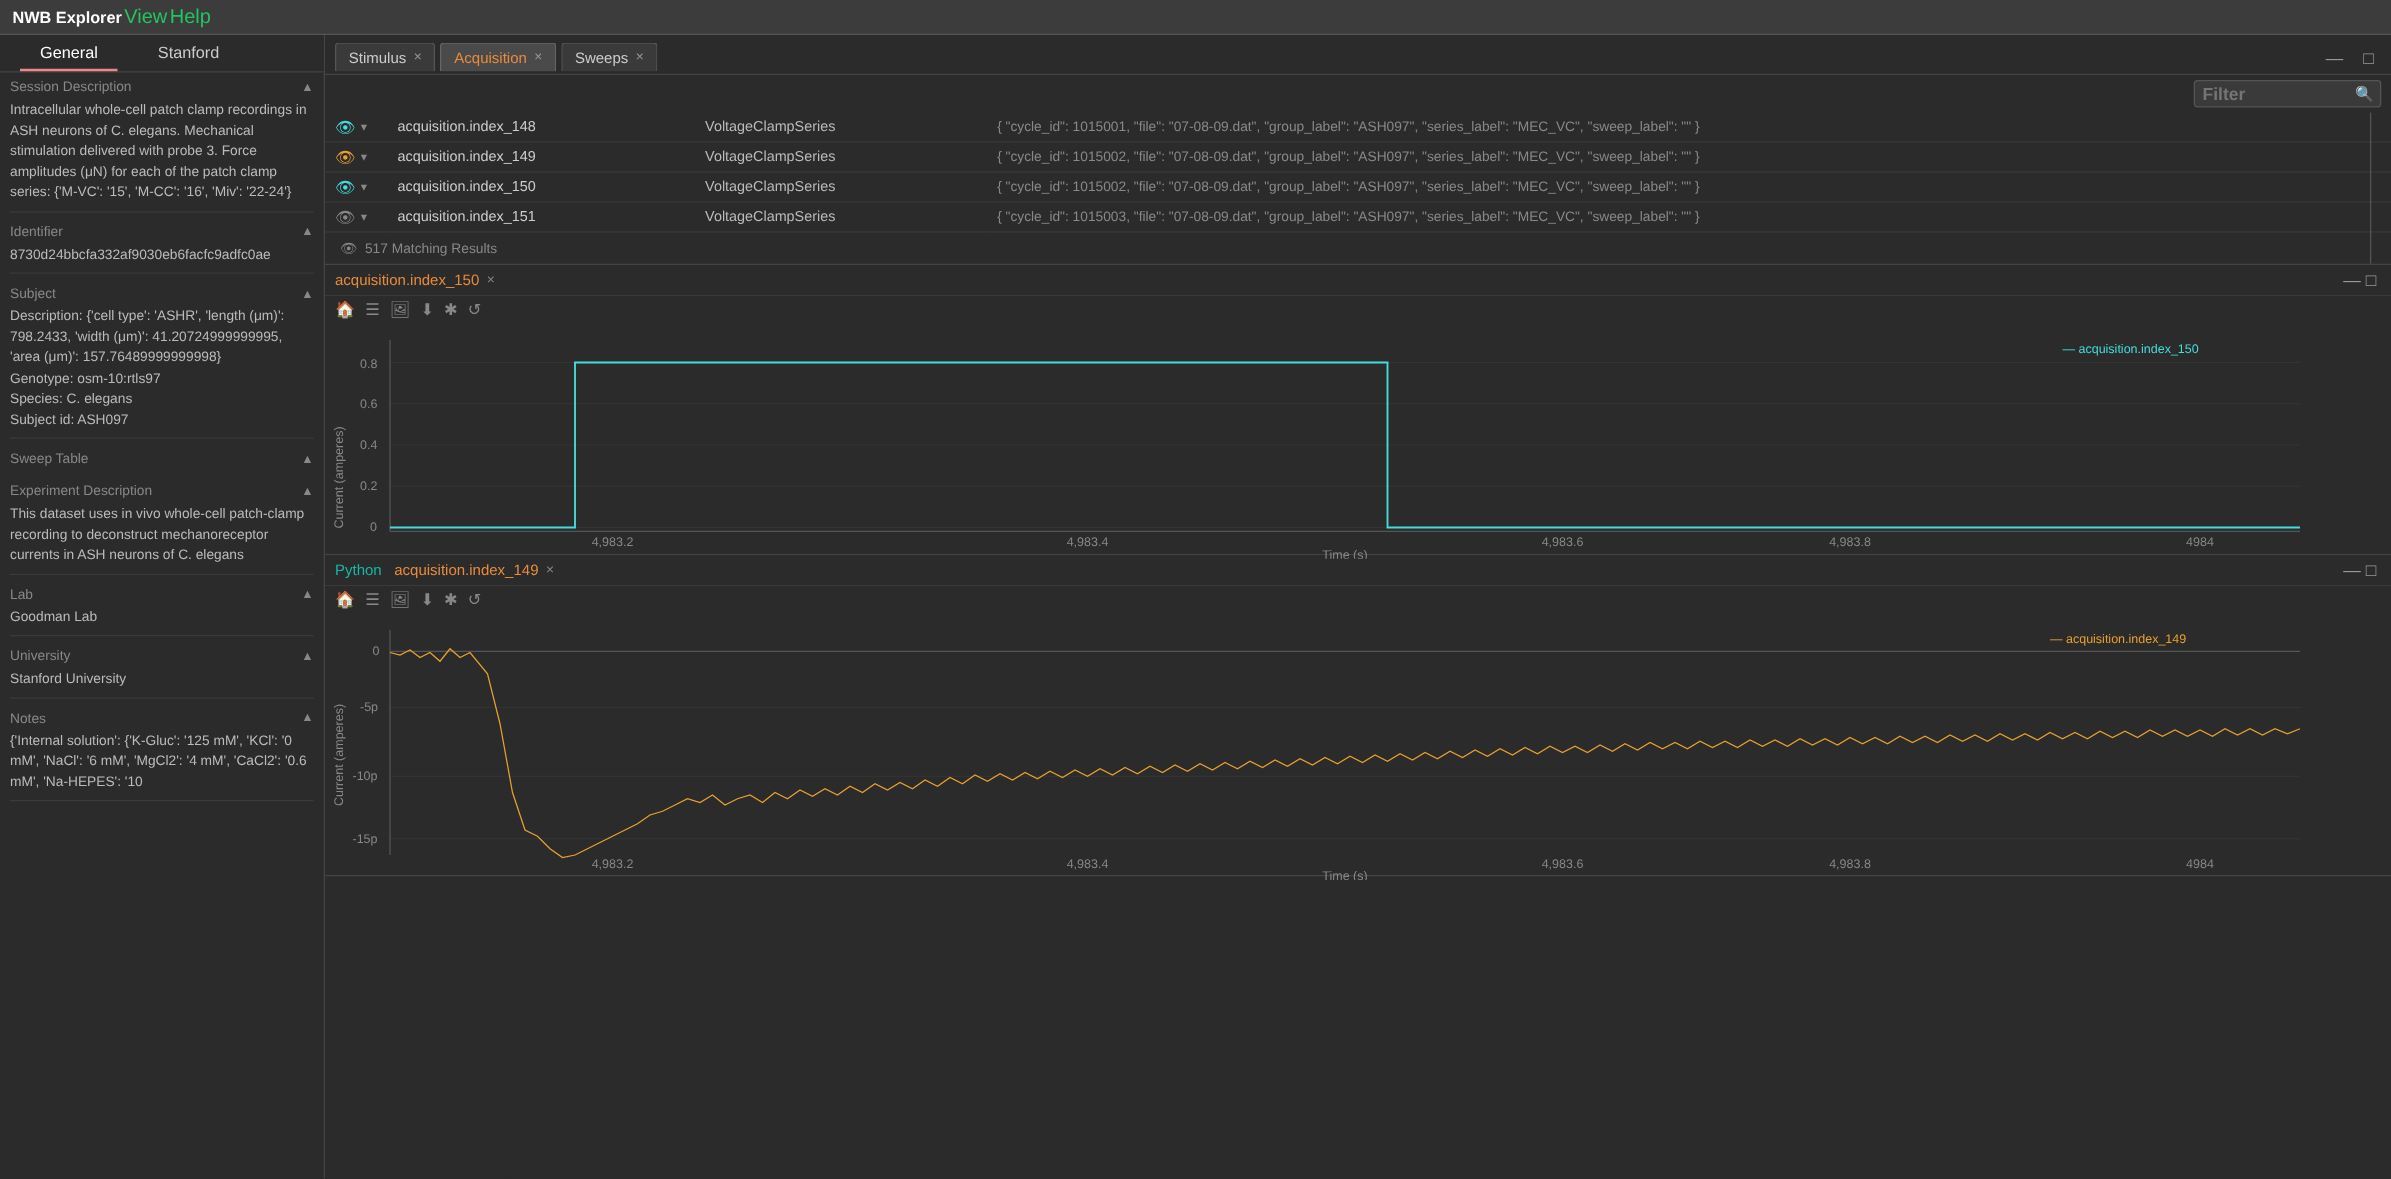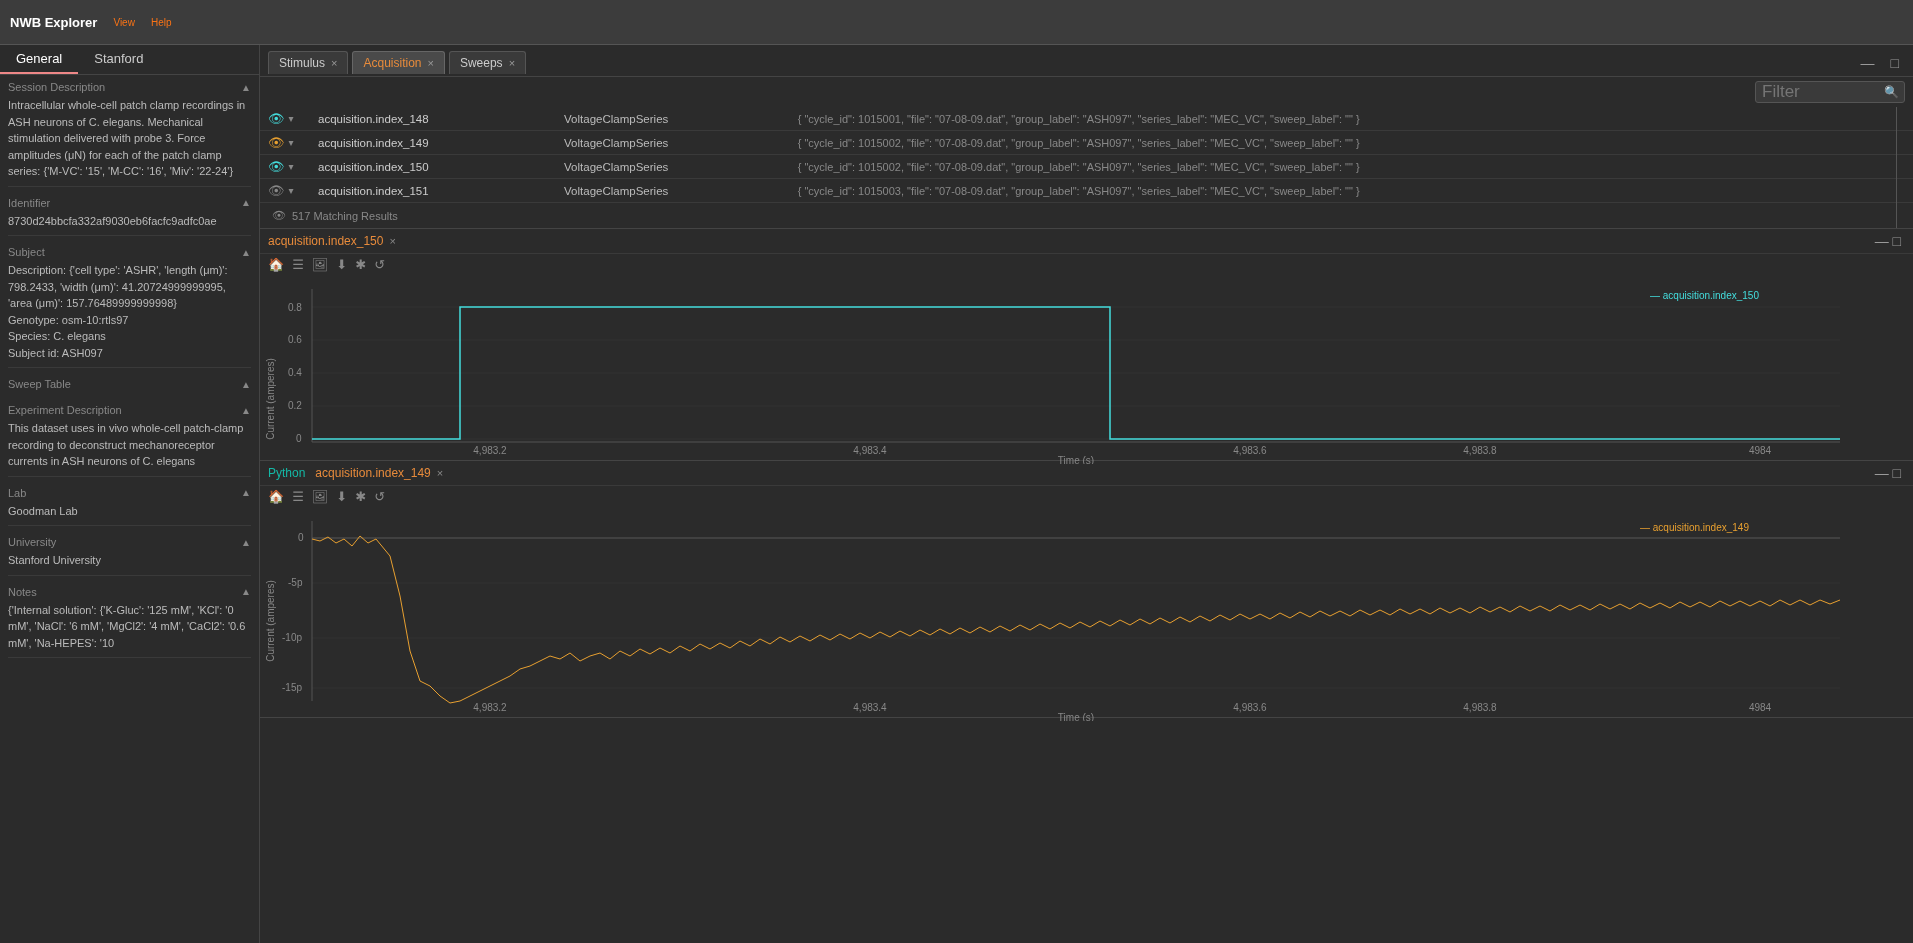--- a/index.html
+++ b/index.html
@@ -14,28 +14,28 @@
       display: flex;
       flex-direction: column;
     }
 
     
     .menu-bar {
       background: #3c3c3c;
       display: flex;
       align-items: center;
       padding: 4px 10px;
-      gap: 16px;
-      height: 45px;
+      gap: 2px;
+      height: 28px;
       border-bottom: 1px solid #555;
     }
     .menu-bar-item {
-      color: #f97316;
-      cursor: pointer;
-      font-size: 10px;
+      color: #22c55e;
+      cursor: pointer;
+      font-size: 16px;
     }
     .menu-bar-title {
       color: #fff;
       font-weight: bold;
       font-size: 13px;
     }
 
     
     .main-layout {
       display: flex;
@@ -58,20 +58,21 @@
       display: flex;
       border-bottom: 1px solid #444;
       background: #2b2b2b;
     }
     .sidebar-tab {
       padding: 6px 16px;
       cursor: pointer;
       font-size: 13px;
       color: #ccc;
       border-bottom: 2px solid transparent;
+      margin-left: 16px;
     }
     .sidebar-tab.active {
       color: #fff;
       border-bottom: 2px solid #e88;
     }
 
     .sidebar-section {
       padding: 6px 8px 4px 8px;
     }
     .sidebar-section-header {
@@ -156,24 +157,25 @@
       display: flex;
       justify-content: flex-end;
       padding: 4px 8px;
       background: #2b2b2b;
     }
     .filter-input {
       background: #3a3a3a;
       border: 1px solid #555;
       color: #ccc;
       padding: 2px 22px 2px 6px;
-      font-size: 17px;
+      font-size: 14px;
       border-radius: 3px;
       width: 150px;
       height: 22px;
+      font-weight: bold;
     }
 
     .data-table {
       width: 100%;
       border-collapse: collapse;
     }
     .data-table tr {
       border-bottom: 1px solid #3a3a3a;
     }
     .data-table td {

